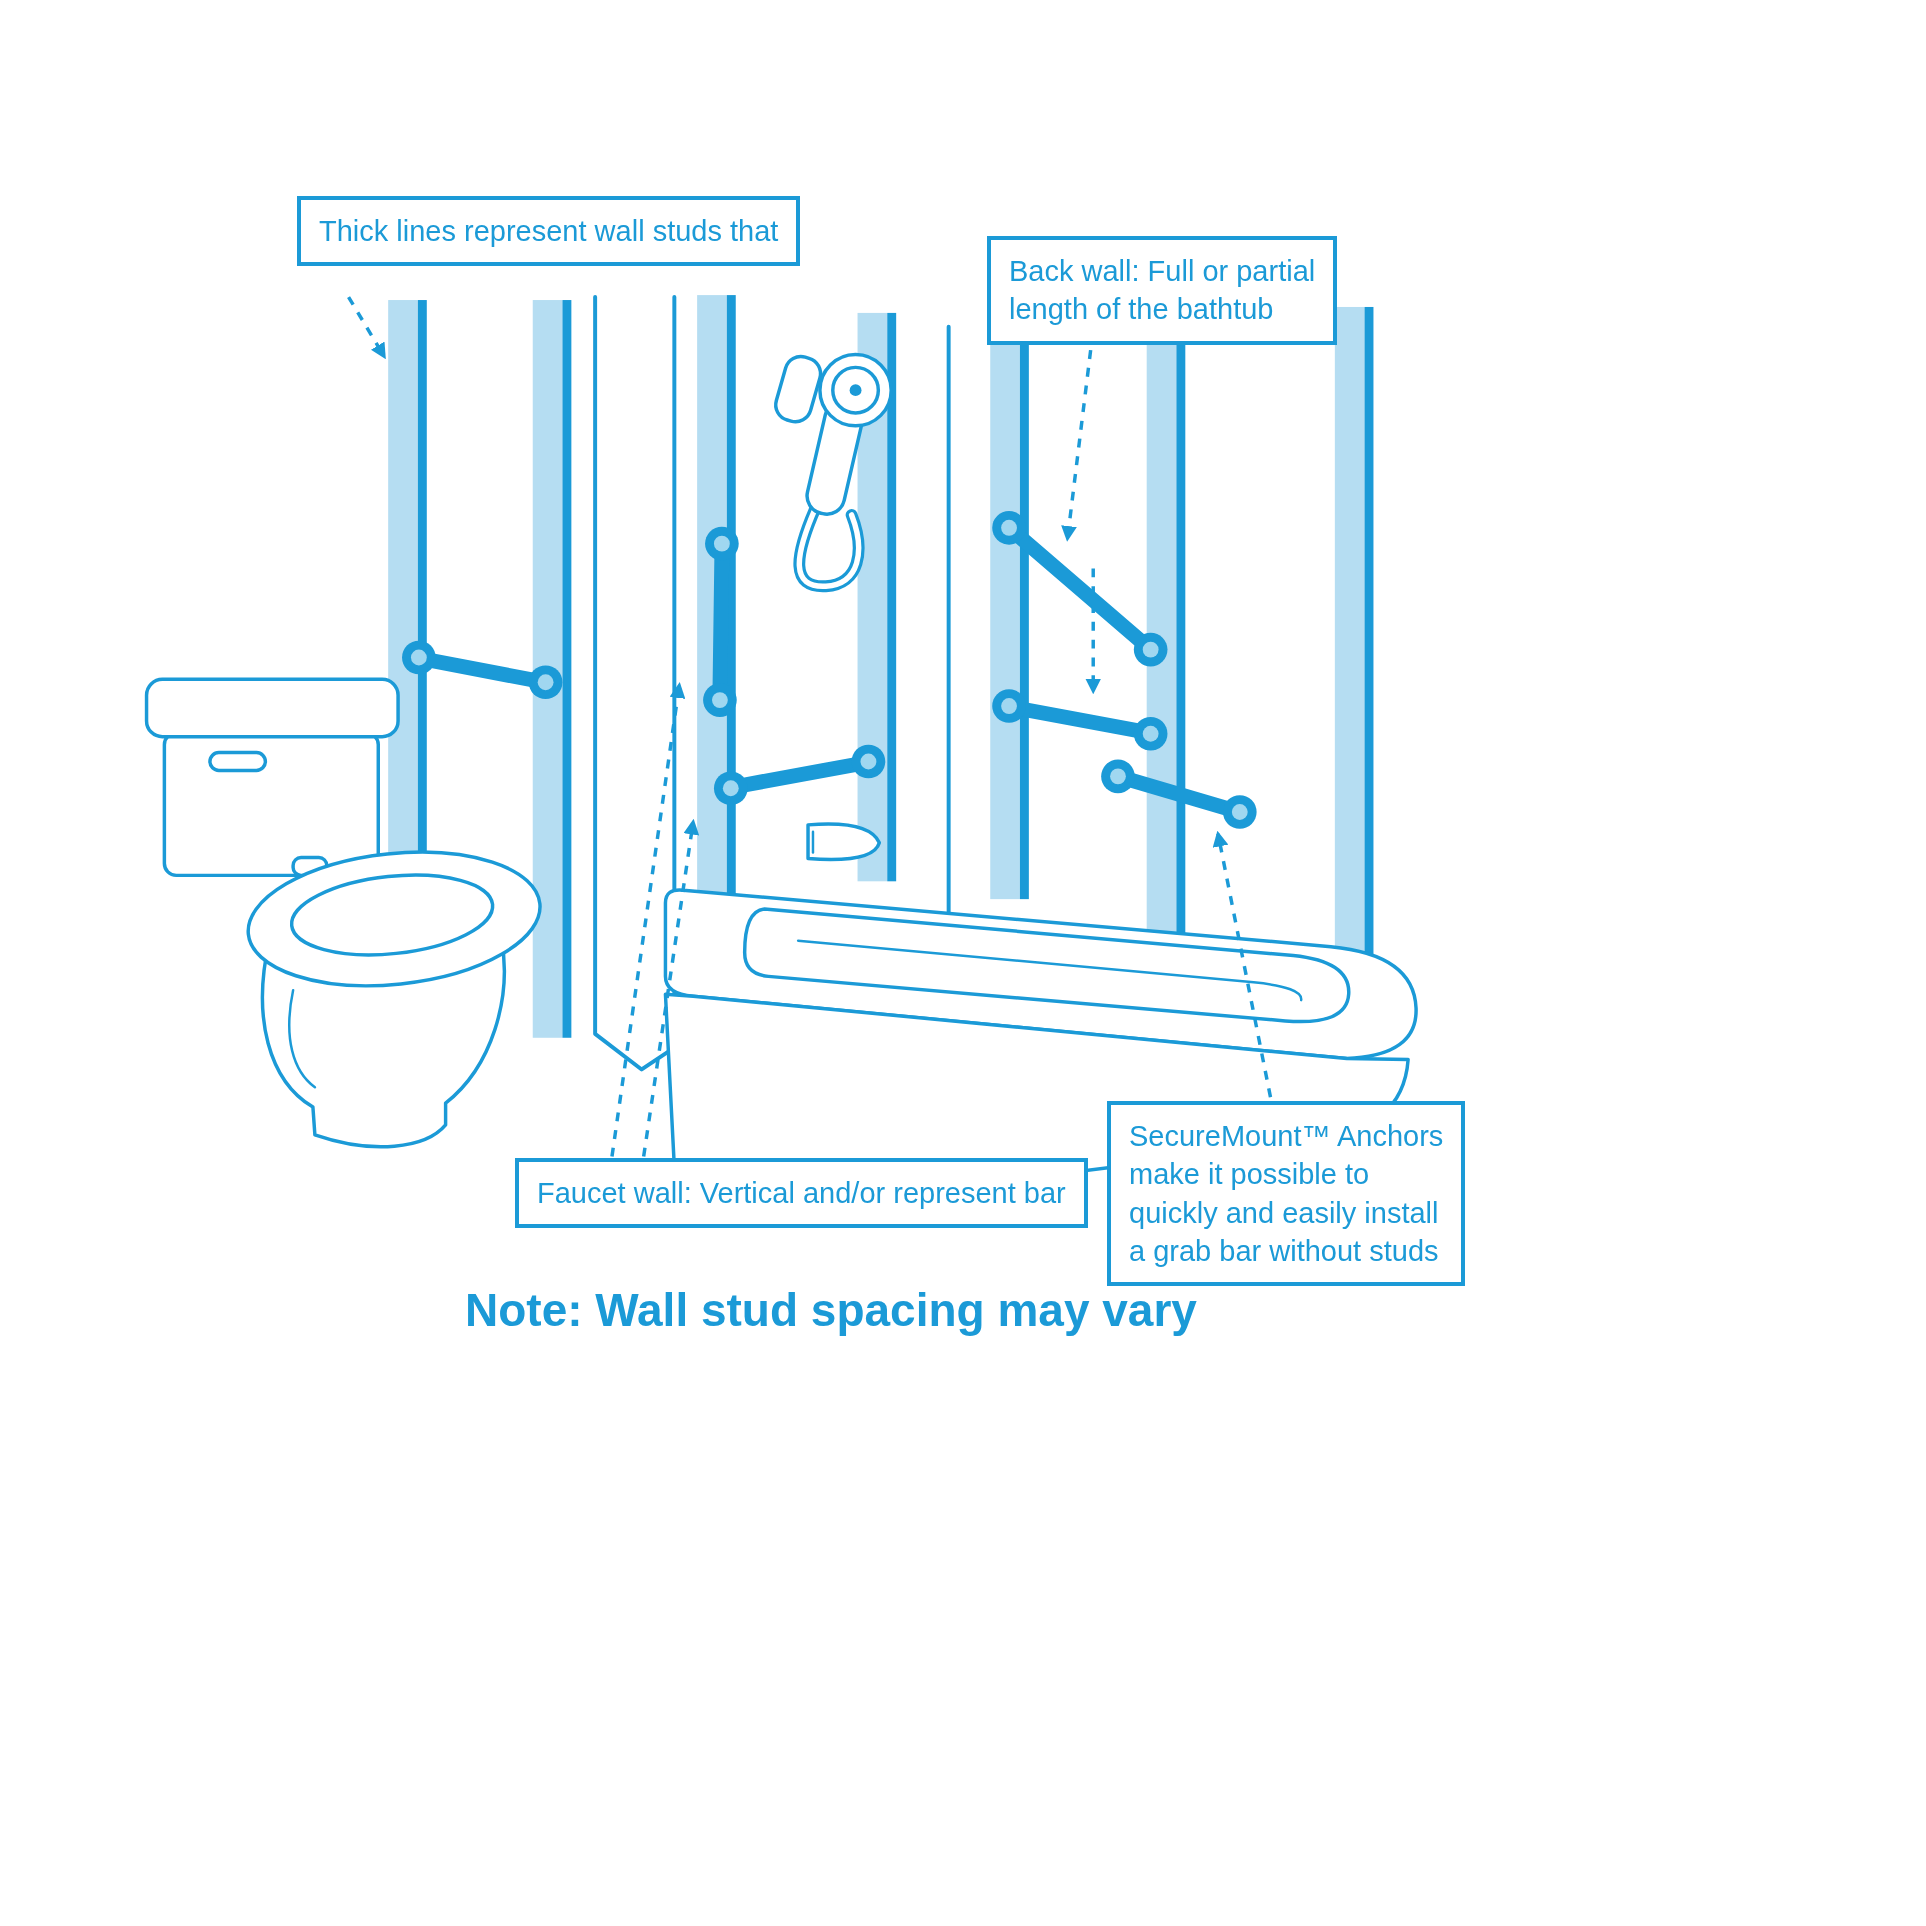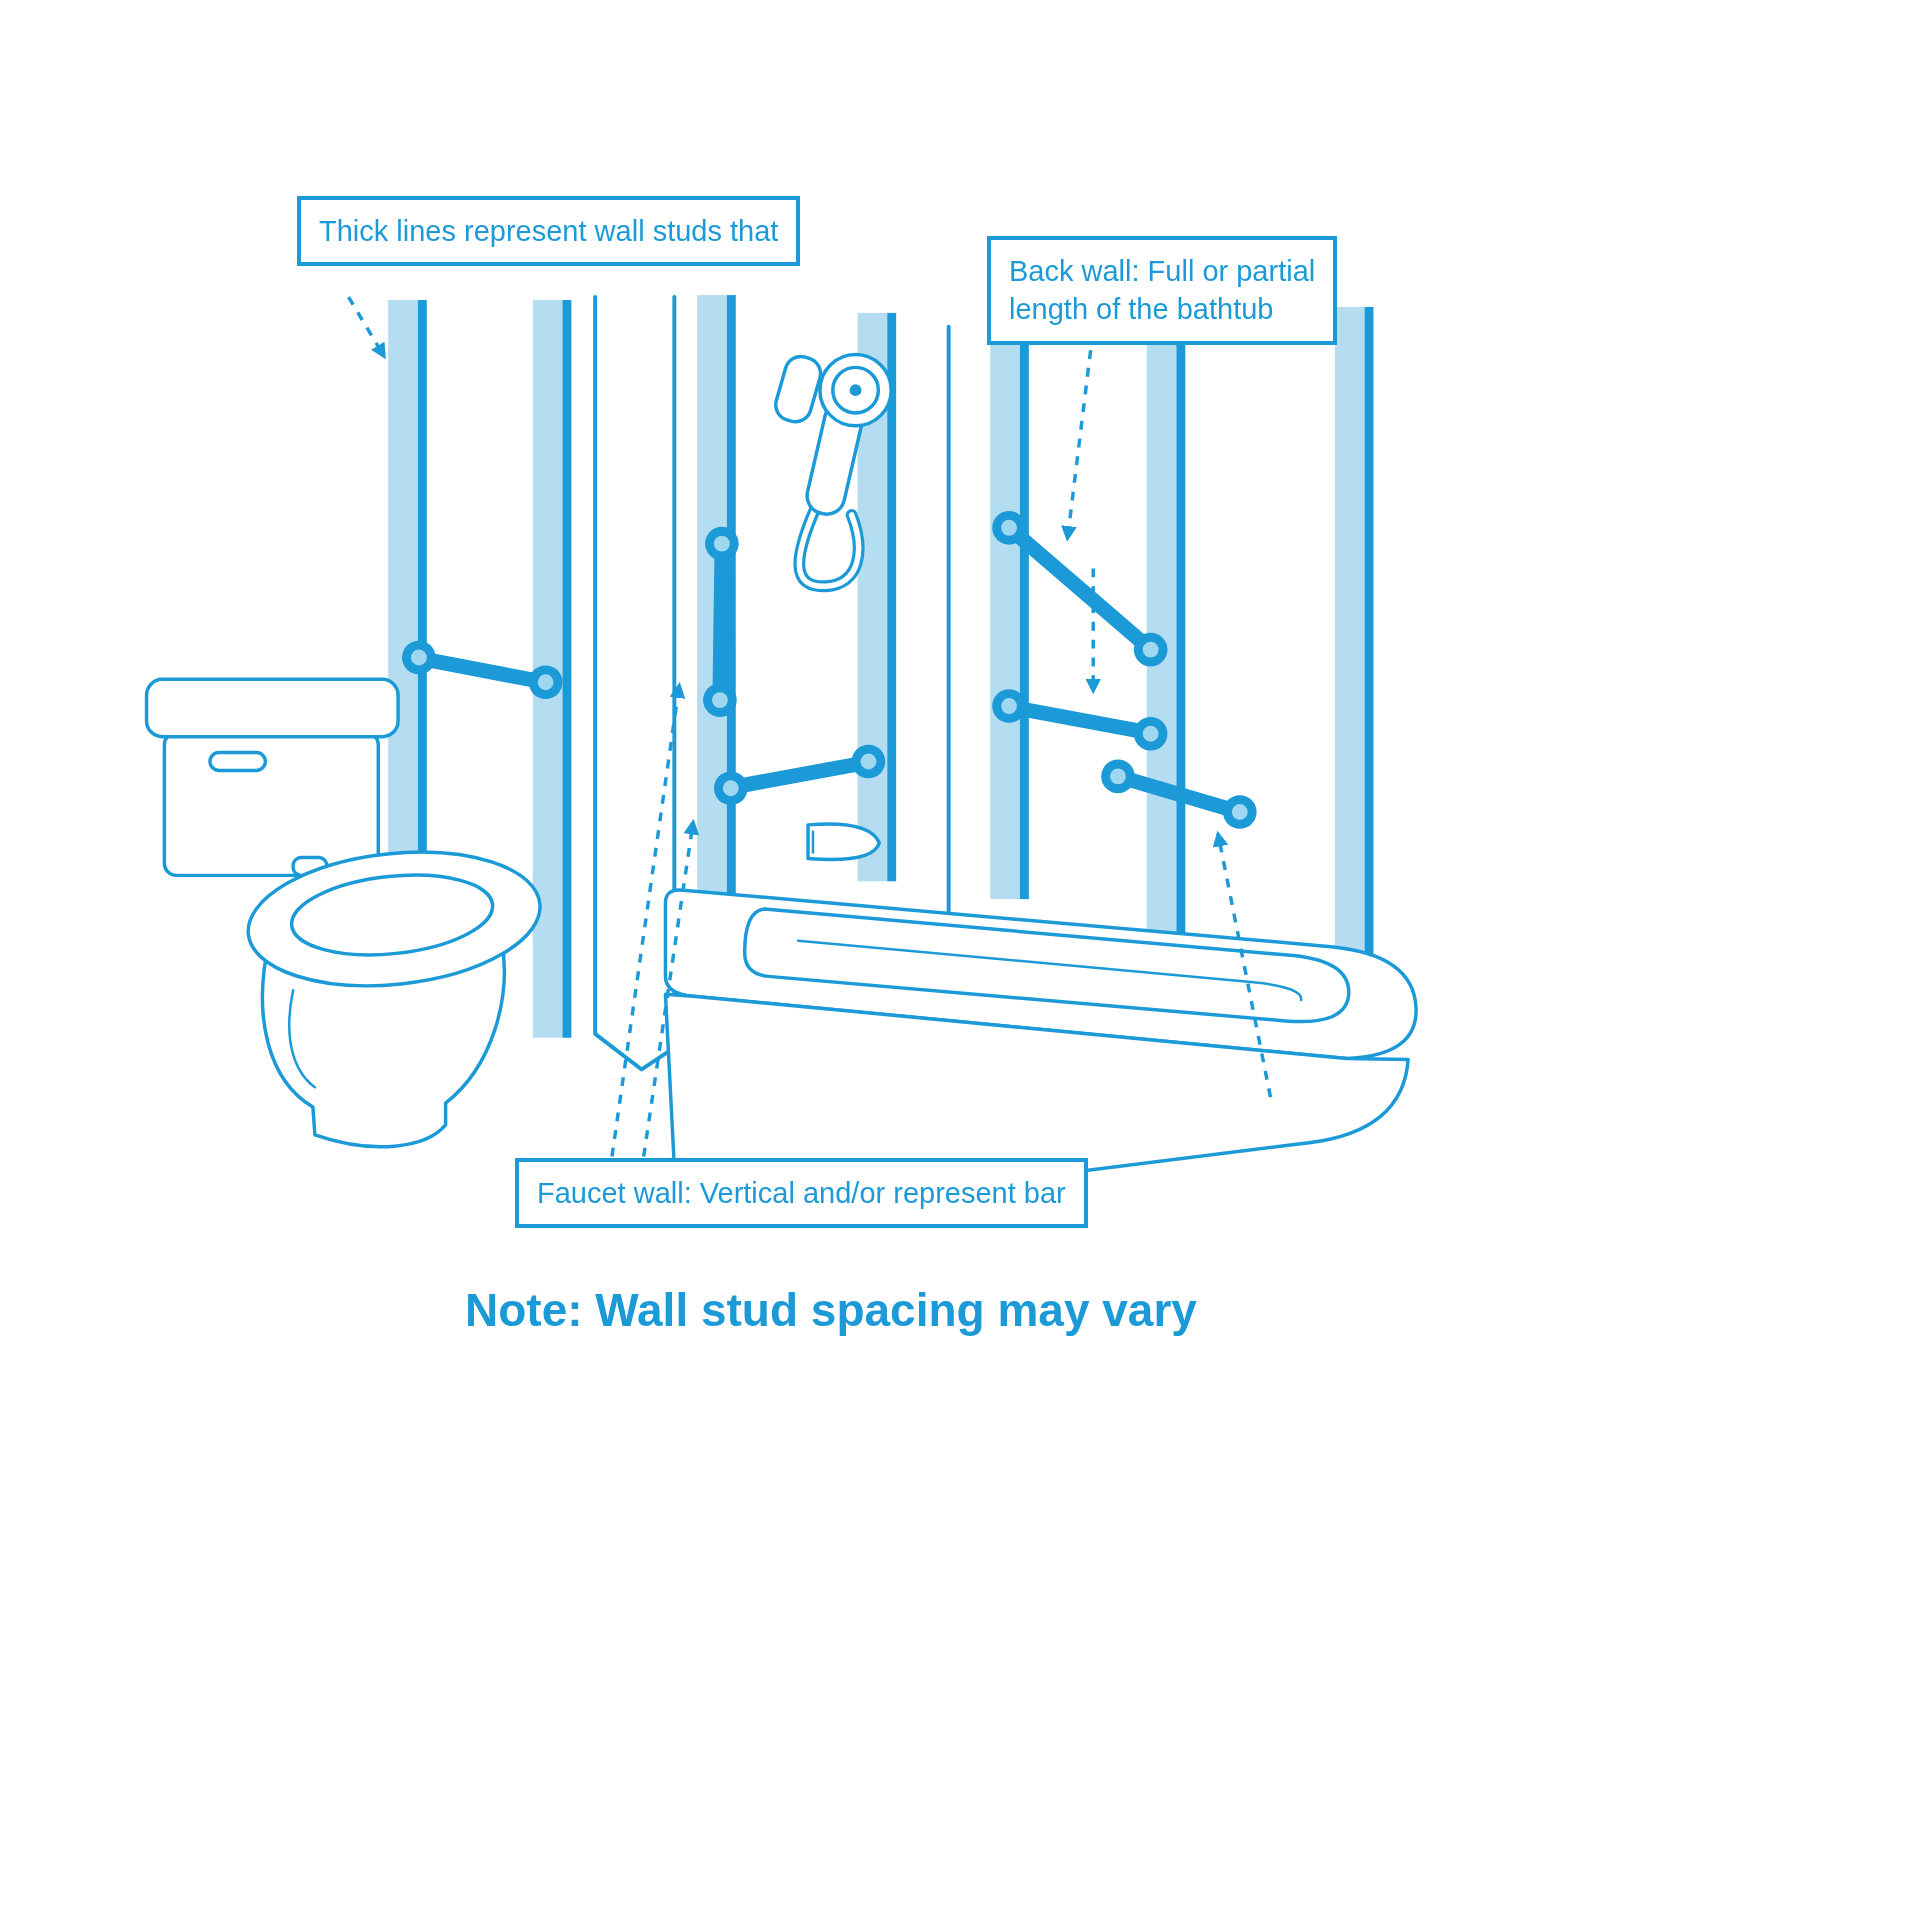--- a/index.html
+++ b/index.html
@@ -167,17 +167,23 @@
 
   <div class="callout" style="left:987px;top:196px;margin-top:40px;">
     <div class="ln">Back wall: Full or partial</div>
     <div class="ln">length of the bathtub</div>
   </div>
 
   <div class="callout" style="left:515px;top:1158px;">
     <div class="ln">Faucet wall: Vertical and/or represent bar</div>
   </div>
 
+  <div class="callout" style="left:1107px;top:1101px;">
+    <div class="ln">SecureMount™ Anchors</div>
+    <div class="ln">make it possible to</div>
+    <div class="ln">quickly and easily install</div>
+    <div class="ln">a grab bar without studs</div>
+  </div>
 
   <div class="note" style="left:465px;top:1283px;">Note: Wall stud spacing may vary</div>
 
 </div>
 
 
 </body></html>

